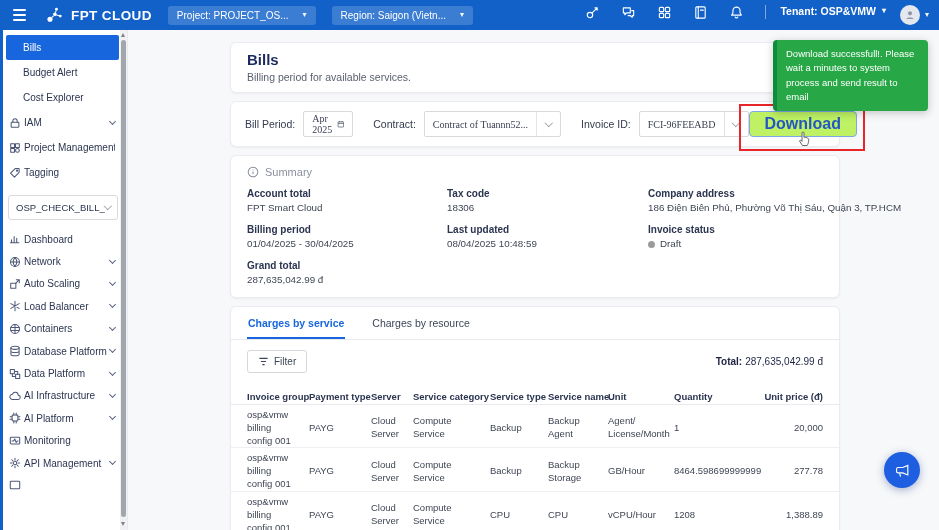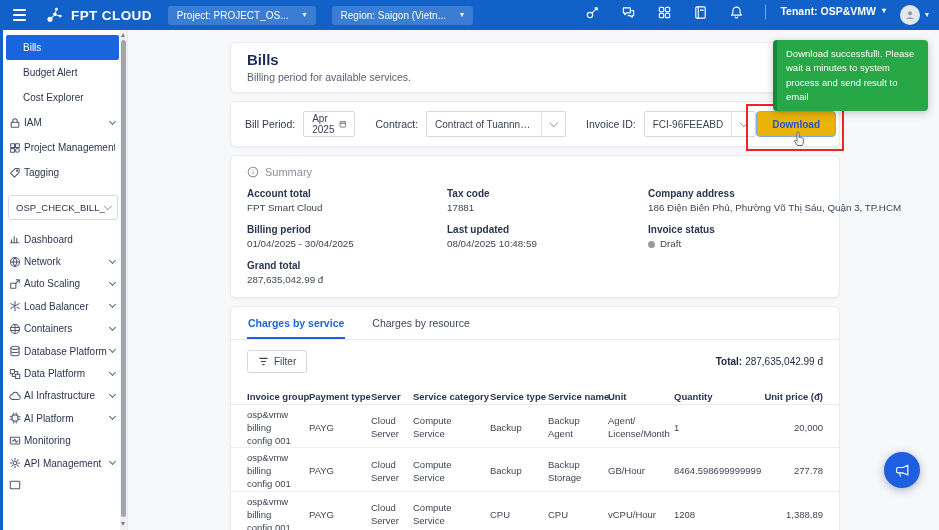--- a/index.html
+++ b/index.html
@@ -59,31 +59,31 @@
   .content{margin:0 99px 0 102px;}
   .card{background:#fff;border:1px solid #ececf0;border-radius:6px;box-shadow:0 1px 2px rgba(20,30,60,.05);}
   .bills-card{margin-top:12px;padding:8px 16px 9px;}
   .page-title{font-size:15px;font-weight:bold;color:#1d2a5e;}
   .page-sub{font-size:10.5px;color:#595f6f;margin-top:3px;}
 
   .toast{position:absolute;top:10px;right:11px;width:155px;background:#27a746;border-left:4px solid #108a3c;border-radius:4px;color:#fff;font-size:9.5px;line-height:1.5;padding:7px 9px;box-shadow:0 2px 8px rgba(0,0,0,.22);z-index:20;}
 
   .filter-card{margin-top:8px;padding:9px 14px;display:flex;align-items:center;}
   .f-label{font-size:10.5px;color:#333a4d;margin-right:8px;white-space:nowrap;}
-  .inp{height:26px;border:1px solid #d9d9d9;border-radius:2px;background:#fff;display:flex;align-items:center;font-size:10px;color:#3c4254;}
+  .inp{height:26px;border:1px solid #d9d9d9;border-radius:2px;background:#fff;display:flex;align-items:center;font-size:10px;color:#3c4254;font-family:Liberation Serif, serif;}
   .bp{width:112px;justify-content:space-between;padding:0 8px;margin-right:20px;cursor:pointer;}
   .cal{width:12px;height:12px;color:#424a5c;display:inline-flex;}
   .cal svg{width:100%;height:100%;}
   .sel{width:140px;margin-right:20px;cursor:pointer;}
   .sel .val{flex:1;padding:0 8px;white-space:nowrap;overflow:hidden;text-overflow:ellipsis;}
   .sel .vdiv{width:1px;align-self:stretch;background:#e4e4e6;}
   .sel .ca{width:23px;display:flex;align-items:center;justify-content:center;}
   .sel2{width:128px;margin-right:0;}
   .dl-wrap{margin-left:auto;position:relative;}
-  .dl-btn{height:26px;padding:0 15px;border:1px solid #7fa7e8;border-radius:4px;background:#eab308;color:#2456c4;font-size:10px;font-weight:bold;cursor:pointer;font-family:inherit;}
+  .dl-btn{height:26px;padding:0 15px;border:1px solid #7fa7e8;border-radius:4px;background:#bef264;color:#2456c4;font-size:16px;font-weight:bold;cursor:pointer;font-family:inherit;}
   .red-frame{position:absolute;left:-10px;top:-7px;right:-8px;bottom:-14px;border:2px solid #e8262a;pointer-events:none;}
   .cursor-hand{position:absolute;left:45%;top:18px;width:15px;height:18px;z-index:3;}
   .cursor-hand svg{width:100%;height:100%;}
 
   .summary-card{margin-top:8px;padding:10px 16px 12px;}
   .sum-head{display:flex;align-items:center;color:#8b909e;font-size:11px;margin-bottom:10px;}
   .sum-head .icn{width:12px;height:12px;margin-right:6px;display:inline-flex;color:#8b909e;}
   .sum-head .icn svg{width:100%;height:100%;}
   .sum-grid{display:grid;grid-template-columns:200px 201px 1fr;row-gap:11px;}
   .flabel{font-size:10px;font-weight:bold;color:#2b3550;margin-bottom:3px;}
@@ -397,21 +397,21 @@
           </span>
           <span>Summary</span>
         </div>
         <div class="sum-grid">
           <div class="fld">
             <div class="flabel">Account total</div>
             <div class="fval">FPT Smart Cloud</div>
           </div>
           <div class="fld">
             <div class="flabel">Tax code</div>
-            <div class="fval">17881</div>
+            <div class="fval">18306</div>
           </div>
           <div class="fld">
             <div class="flabel">Company address</div>
             <div class="fval">186 Điện Biên Phủ, Phường Võ Thị Sáu, Quận 3, TP.HCM</div>
           </div>
           <div class="fld">
             <div class="flabel">Billing period</div>
             <div class="fval">01/04/2025 - 30/04/2025</div>
           </div>
           <div class="fld">

